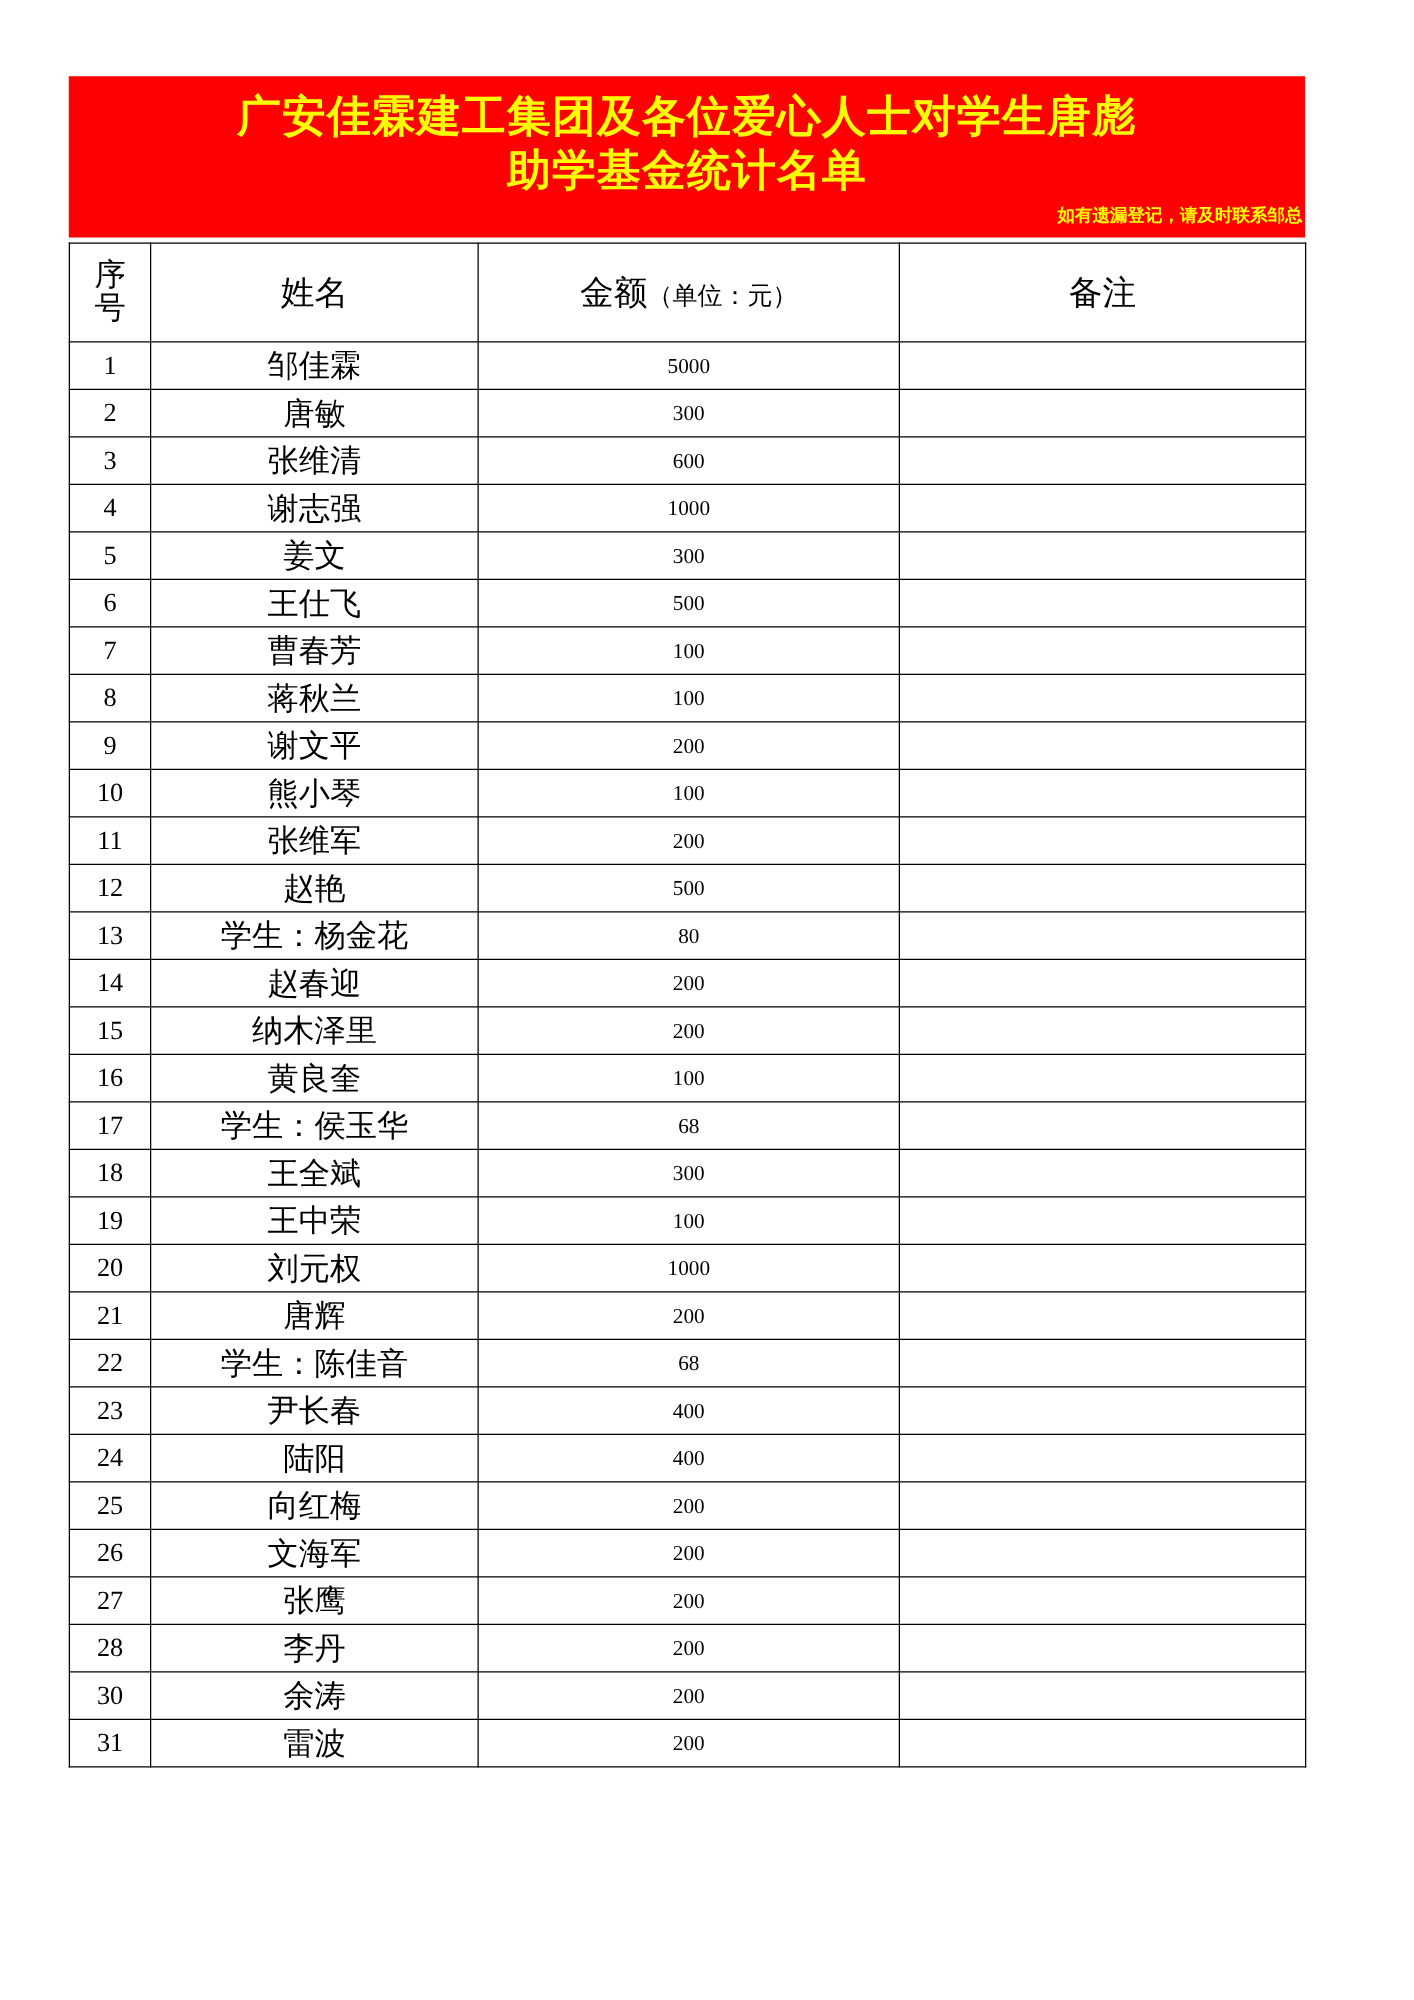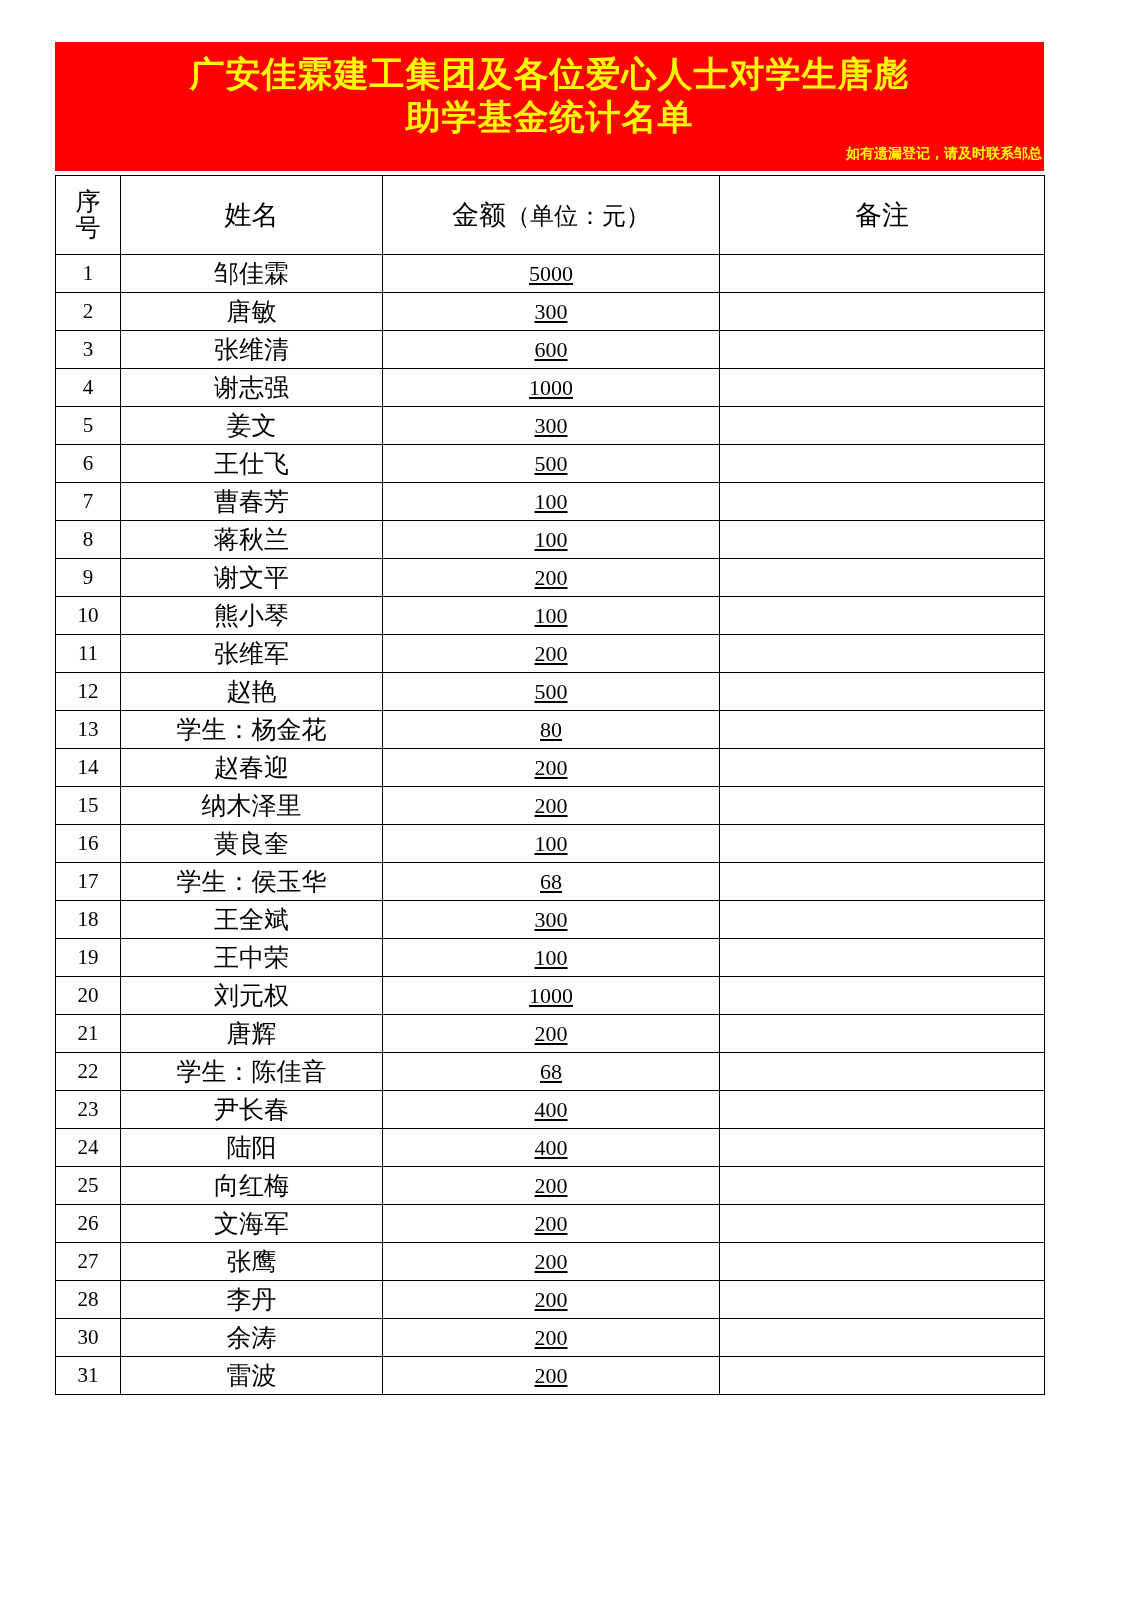--- a/index.html
+++ b/index.html
@@ -11,21 +11,21 @@
     width: 1131px;
     height: 1600px;
     font-family: "Liberation Serif", "DejaVu Serif", serif;
     color: #000000;
     position: relative;
     overflow: hidden;
   }
   .page {
     position: absolute;
     left: 55px;
-    top: 42px;
+    top: 61px;
     width: 989px;
   }
   
   .banner {
     background: #ff0000;
     width: 100%;
     box-sizing: border-box;
     padding: 12px 0 4px 0;
     position: relative;
   }
@@ -68,33 +68,32 @@
 
   thead td {
     height: 78px;
     font-size: 27px;
   }
   .hdr-idx {
     font-size: 25px;
     line-height: 1.05;
   }
   .hdr-amt .unit {
-    font-size: 24px;
+    font-size: 20px;
     font-family: Liberation Mono, monospace;
   }
   tbody td {
     height: 37px;
     font-size: 25px;
   }
   tbody td.idx {
     font-size: 21px;
   }
   tbody td.amt {
-    font-size: 22px;
-    text-decoration: underline;
+    font-size: 17px;
   }
   tbody td.note { }
 </style>
 </head>
 <body>
 
 <div class="page">
 
   <div class="banner">
     <div class="banner-title">

